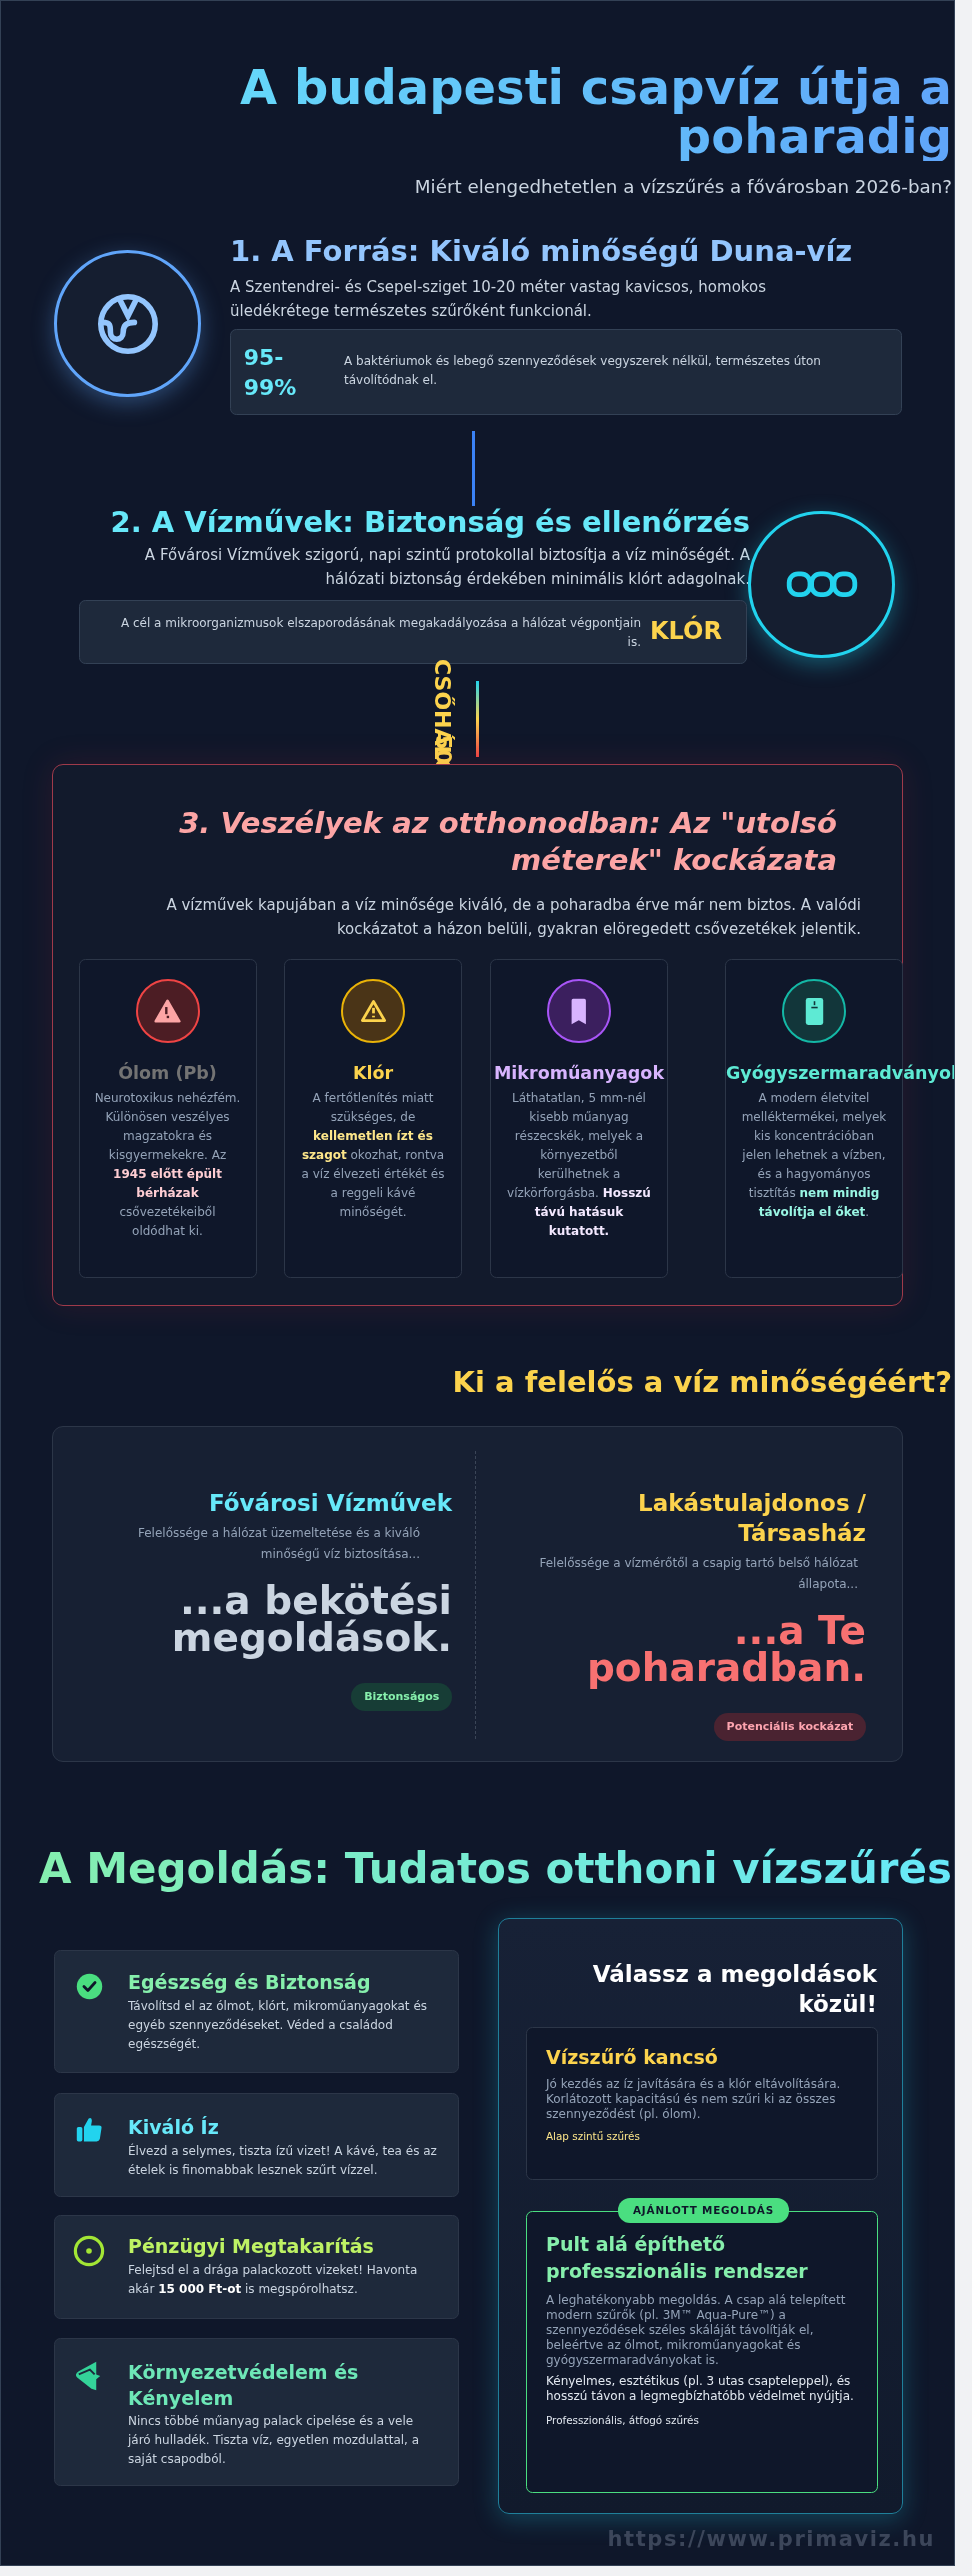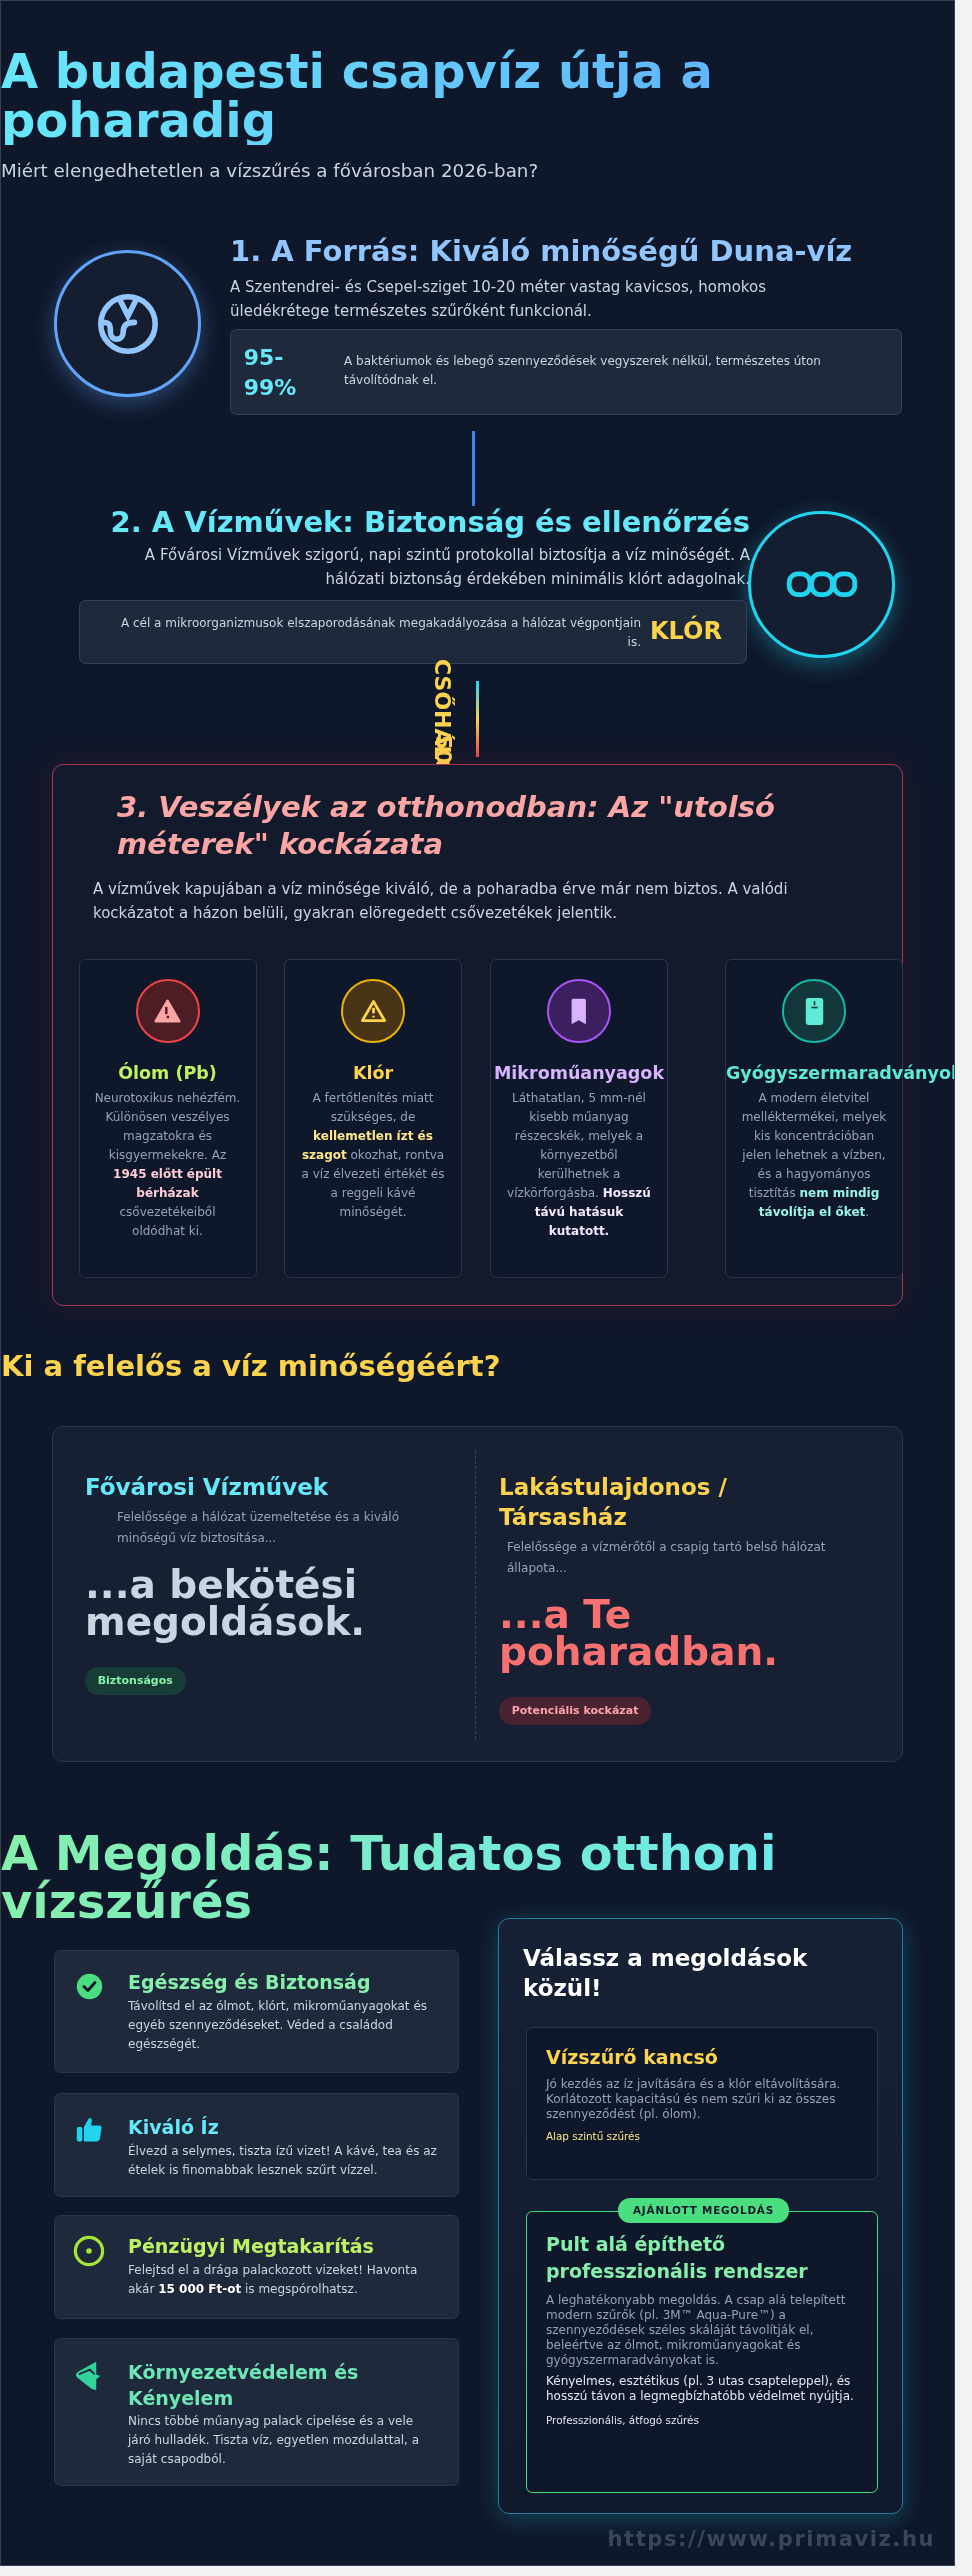--- a/index.html
+++ b/index.html
@@ -3,21 +3,21 @@
 <meta charset="utf-8">
 <style>
   * { box-sizing: border-box; margin: 0; padding: 0; }
   html, body { width: 972px; height: 2576px; background: #f1f2f4; overflow: hidden; }
   body { font-family: "DejaVu Sans", sans-serif; color: #cbd5e1; }
   .page {
     position: absolute; left: 0; top: 0; width: 955px; height: 2566px;
     background: #0f172a; border: 1.6px solid #334155; overflow: hidden;
   }
   .abs { position: absolute; }
-  .center { text-align: left; }
+  .center { text-align: right; margin-top: 16px; }
 
   
   .main-title {
     left: 0; width: 951px; top: 46px; font-size: 48px; font-weight: bold; line-height: 49px;
     background: linear-gradient(90deg, #67e8f9, #60a5fa); -webkit-background-clip: text; background-clip: text; color: transparent;
   }
   .subtitle { left: 0; width: 951px; top: 159px; font-size: 18.3px; color: #cbd5e1; }
 
   
   .circle {
@@ -59,21 +59,21 @@
   }
   .resp-col { top: 0; height: 100%; }
   .resp-col h3 { font-size: 23px; font-weight: bold; line-height: 30px; }
   .resp-col .rdesc { font-size: 12px; line-height: 21px; color: #94a3b8; margin-top: 4.8px; }
   .resp-col .big { font-size: 39px; font-weight: bold; line-height: 37px; margin-top: 17.5px; }
   .pill { display: inline-block; padding: 7.2px 12.7px; border-radius: 16px; font-size: 11px; font-weight: bold; margin-top: 27px; }
   .divider { left: 422px; top: 24px; height: 288px; border-left: 1.6px dashed #3b4557; }
 
   
   .sol-title {
-    left: 0; width: 951px; top: 1828px; font-size: 48px; font-weight: bold; line-height: 48px;
+    left: 0; width: 951px; top: 1828px; font-size: 42px; font-weight: bold; line-height: 48px;
     background: linear-gradient(90deg, #86efac, #67e8f9); -webkit-background-clip: text; background-clip: text; color: transparent;
   }
   .benefit {
     left: 53px; width: 405px; background: #1e293b; border: 0.8px solid #2c3648; border-radius: 6.4px;
   }
   .benefit .bicon { position: absolute; left: 21px; top: 22px; width: 27px; height: 27px; }
   .benefit h4 { position: absolute; left: 73px; right: 16px; font-size: 19px; font-weight: bold; line-height: 25.5px; }
   .benefit p { position: absolute; left: 73px; right: 21px; font-size: 12px; line-height: 19px; color: #cbd5e1; }
   .benefit p b { color: #ffffff; }
 
@@ -150,21 +150,21 @@
     <div class="abs danger-desc center" style="left:40px; top:112px; width:768px;">A vízművek kapujában a víz minősége kiváló, de a poharadba érve már nem biztos. A valódi kockázatot a házon belüli, gyakran elöregedett csővezetékek jelentik.</div>
 
     <div class="abs hazard-card" style="left:25.5px; top:194px;">
       <div class="hz-icon" style="background:#4c1d24; border:2.4px solid #ef4444;">
         <svg width="27" height="24" viewBox="0 0 34 30">
             <path d="M17 2 L32 28 L2 28 Z" fill="#fca5a5" stroke="#fca5a5" stroke-width="3" stroke-linejoin="round"></path>
             <rect x="14" y="10" width="3" height="9" fill="#4c1d24"></rect>
             <rect x="16" y="21" width="3" height="3" fill="#4c1d24"></rect>
           </svg>
       </div>
-      <div class="hz-name" style="color:#bef264;">Ólom (Pb)</div>
+      <div class="hz-name" style="color:#737373;">Ólom (Pb)</div>
       <div class="hz-text"><span>Neurotoxikus nehézfém. Különösen veszélyes magzatokra és kisgyermekekre. Az </span><b style="color:#fecdd3;">1945 előtt épült bérházak</b><span> csővezetékeiből oldódhat ki.</span></div>
     </div>
 
     <div class="abs hazard-card" style="left:231px; top:194px;">
       <div class="hz-icon" style="background:#4a3417; border:2.4px solid #eab308;">
         <svg width="27" height="24" viewBox="0 0 34 30" fill="none" stroke="#fcd34d" stroke-width="3.5" stroke-linejoin="round">
             <path d="M17 3 L31 27 L3 27 Z"></path>
             <line x1="17" y1="11" x2="17" y2="18"></line>
             <line x1="17" y1="21" x2="17" y2="23"></line>
           </svg>

